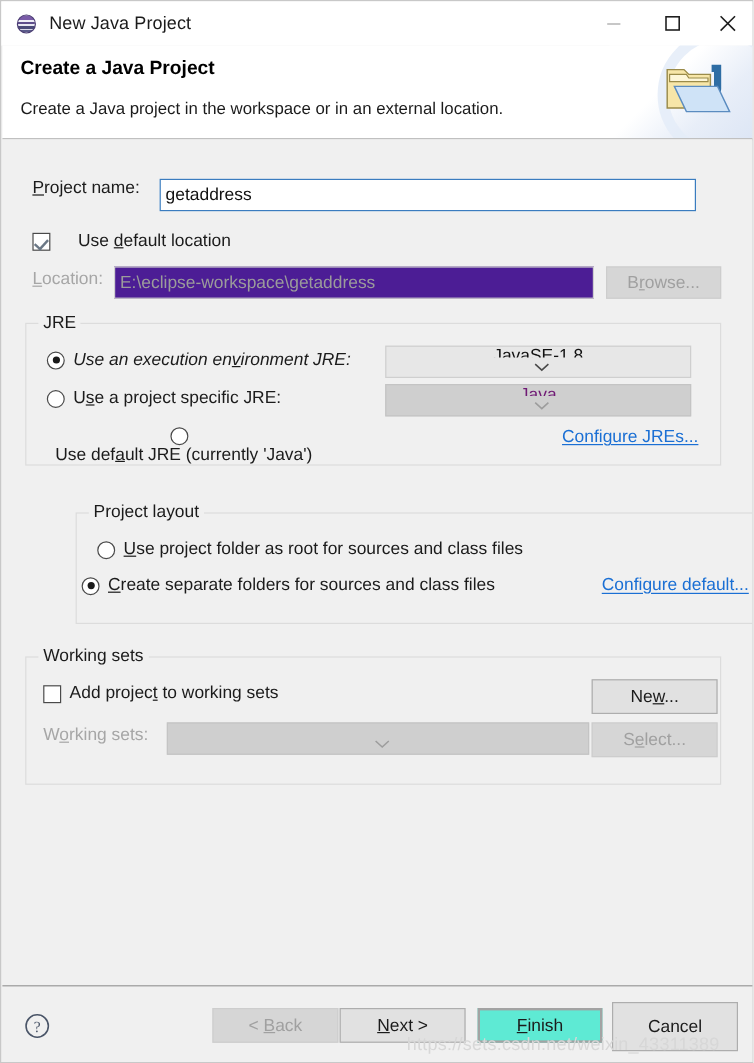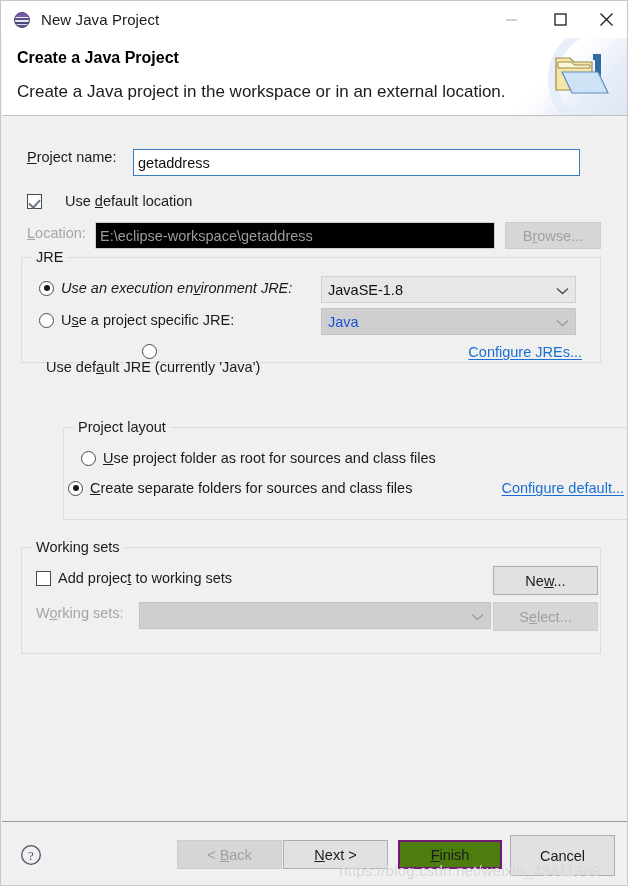--- a/index.html
+++ b/index.html
@@ -65,21 +65,21 @@
     width: 626px; height: 78px;
     background: #ffffff;
     border-bottom: 1px solid #c0c0c0;
   }
   .header-title {
     position: absolute; left: 15px; top: 11px;
     font-size: 16px; font-weight: bold; color: #000000;
   }
   .header-sub {
     position: absolute; left: 15px; top: 44px;
-    font-size: 17px; color: #1b1b1b;
+    font-size: 14px; color: #1b1b1b;
   }
   .header-art {
     position: absolute; right: 0; top: 0;
     width: 120px; height: 77px;
     background: linear-gradient(135deg, #ffffff 40%, #e8eef8 70%, #dde6f5 100%);
     overflow: hidden;
   }
   .header-art .swoosh {
     position: absolute; right: -30px; top: -14px;
     width: 110px; height: 110px; border-radius: 50%;
@@ -104,21 +104,21 @@
   .textfield {
     border: 1px solid #3a7cbf;
     background: #ffffff;
     height: 27px;
     padding: 0 4px;
     display: flex; align-items: center;
     font-size: 14.5px; color: #111111;
   }
   .textfield.disabled {
     border: 1px solid #cfcfcf;
-    background: #000000;
+    background: #4c1d95;
     color: #9b9b9b;
   }
 
   
   .checkbox {
     width: 15px; height: 15px;
     border: 1px solid #4a4a4a;
     background: #ffffff;
     position: relative; flex: none;
   }
@@ -160,25 +160,26 @@
 
   
   .combo {
     height: 27px;
     background: #e7e7e7;
     border: 1px solid #cfcfcf;
     display: flex; align-items: center;
     padding: 0 6px;
     font-size: 14.5px; color: #111111;
     position: relative;
+    flex-direction: column;
   }
   .combo.disabled {
     background: #cfcfcf;
     border-color: #c4c4c4;
-    color: #1d4ed8;
+    color: #701a75;
   }
   .combo .val { flex: 1; white-space: nowrap; overflow: hidden; }
   .combo .chev { flex: none; margin-left: 6px; }
 
   
   .link {
     font-size: 14.5px;
     color: #1a6fd4;
     text-decoration: underline;
     text-underline-offset: 2px;
@@ -191,22 +192,22 @@
     background: #e1e1e1;
     border: 1px solid #adadad;
     font-size: 14.5px;
     color: #1b1b1b;
     display: flex; align-items: center; justify-content: center;
     cursor: default;
     white-space: nowrap;
   }
   .btn.disabled { color: #a0a0a0; background: #d6d6d6; border-color: #cdcdcd; }
   .btn.default {
-    background: #4d7c0f;
-    border: 2px solid #701a75;
+    background: #5eead4;
+    border: 2px solid #a3a3a3;
   }
 
   
   .footer {
     position: absolute; left: 1px; top: 820px;
     width: 626px; height: 65px;
     background: #f0f0f0;
     border-top: 1px solid #9a9a9a;
   }
   .help-icon {
@@ -287,21 +288,21 @@
     <div class="row" style="left:25px; top:108px;">
       <span class="lbl disabled"><span class="mn">L</span>ocation:</span>
     </div>
     <div class="textfield disabled" style="position:absolute; left:93px; top:105px; width:400px;">
       <span>E:\eclipse-workspace\getaddress</span>
     </div>
     <div class="btn disabled" style="position:absolute; left:503px; top:105px; width:96px; height:27px;">
       <span>B<span class="mn">r</span>owse...</span>
     </div>
 
-    <div class="group" style="left:19px; top:140px; width:580px; height:106px;">
+    <div class="group" style="left:19px; top:152px; width:580px; height:119px;">
       <span class="group-title">JRE</span>
 
       <div class="row" style="left:17px; top:22px;">
         <span class="radio selected"></span>
         <span class="lbl" style="margin-left:7px;font-style:italic;">Use an execution en<span class="mn">v</span>ironment JRE:</span>
       </div>
       <div class="combo" style="position:absolute; left:299px; top:18px; width:255px;">
         <span class="val">JavaSE-1.8</span>
         <span class="chev">
           <svg width="13" height="8" viewBox="0 0 13 8">
@@ -389,15 +390,15 @@
       <span><span class="mn">N</span>ext &gt;</span>
     </div>
     <div class="btn default" style="position:absolute; left:396px; top:18px; width:104px; height:29px;">
       <span><span class="mn">F</span>inish</span>
     </div>
     <div class="btn" style="position:absolute; left:508px; top:13px; width:105px; height:41px;">
       <span>Cancel</span>
     </div>
   </div>
 
-  <div class="watermark">https://blog.csdn.net/weixin_43311389</div>
+  <div class="watermark">https://sets.csdn.net/weixin_43311389</div>
 
 </div>
 
 </body></html>

